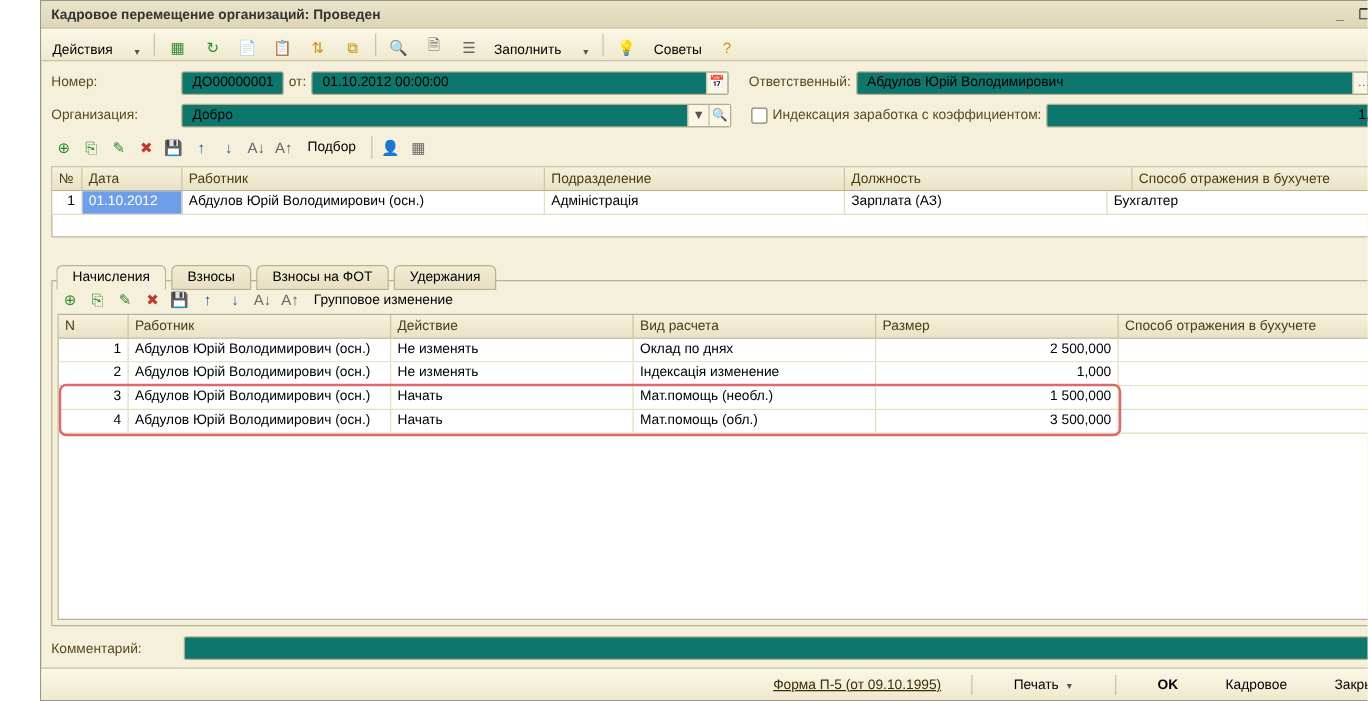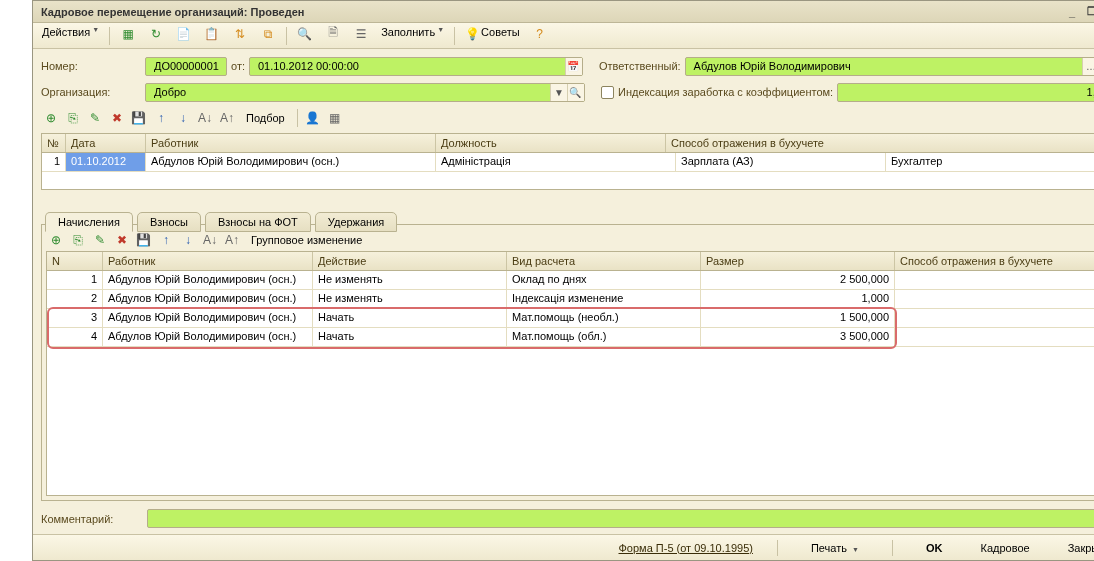--- a/index.html
+++ b/index.html
@@ -41,22 +41,22 @@
     border-bottom: 1px solid #c9c2a4;
     display: flex;
     align-items: center;
     padding: 0 4px;
     gap: 2px;
   }
   .tool-btn {
     height: 22px;
     padding: 0 4px;
     display: flex;
-    align-items: flex-start;
-    gap: 0;
+    align-items: flex-end;
+    gap: 14px;
     cursor: pointer;
     border: 1px solid transparent;
     border-radius: 3px;
   }
   .tool-sep { width: 1px; height: 18px; background: #c9c2a4; margin: 0 3px; }
   .dropdown-arrow { font-size: 7px; color: #555; margin-left: 2px; }
   .icon {
     width: 16px; height: 16px;
     display: inline-flex; align-items: center; justify-content: center;
     font-size: 12px;
@@ -72,21 +72,21 @@
   .form-row {
     display: flex;
     align-items: center;
     height: 22px;
     gap: 4px;
   }
   .form-label { color: #5a4a1e; }
   .input {
     height: 19px;
     border: 1px solid #b5ad8a;
-    background: #bef264;
+    background: #0f766e;
     padding: 0 4px;
     display: flex;
     align-items: center;
     border-radius: 2px;
   }
   .input.selector { position: relative; padding-right: 0; }
   .field-btn {
     width: 17px; height: 17px;
     border-left: 1px solid #d6cfb0;
     display: flex; align-items: center; justify-content: center;
@@ -377,20 +377,21 @@
       <div class="mini-btn">
           <span class="icon ic-grey">▦</span>
         </div>
     </div>
 
     <div class="grid grid1">
       <div class="grid-header">
         <div class="gh-cell" style="width:24px">№</div>
         <div class="gh-cell" style="width:80px">Дата</div>
         <div class="gh-cell" style="width:290px">Работник</div>
+        <div class="gh-cell" style="width:240px">Подразделение</div>
         <div class="gh-cell" style="width:230px">Должность</div>
         <div class="gh-cell" style="flex:1">Способ отражения в бухучете</div>
       </div>
       <div class="grid-row selected">
         <div class="gd-cell" style="width:24px;text-align:right">1</div>
         <div class="gd-cell selcell" style="width:80px">01.10.2012</div>
         <div class="gd-cell" style="width:290px">Абдулов Юрій Володимирович (осн.)</div>
         <div class="gd-cell" style="width:240px">Адміністрація</div>
         <div class="gd-cell" style="flex:1">Зарплата (АЗ)</div>
         <div class="gd-cell" style="width:230px">Бухгалтер</div>

